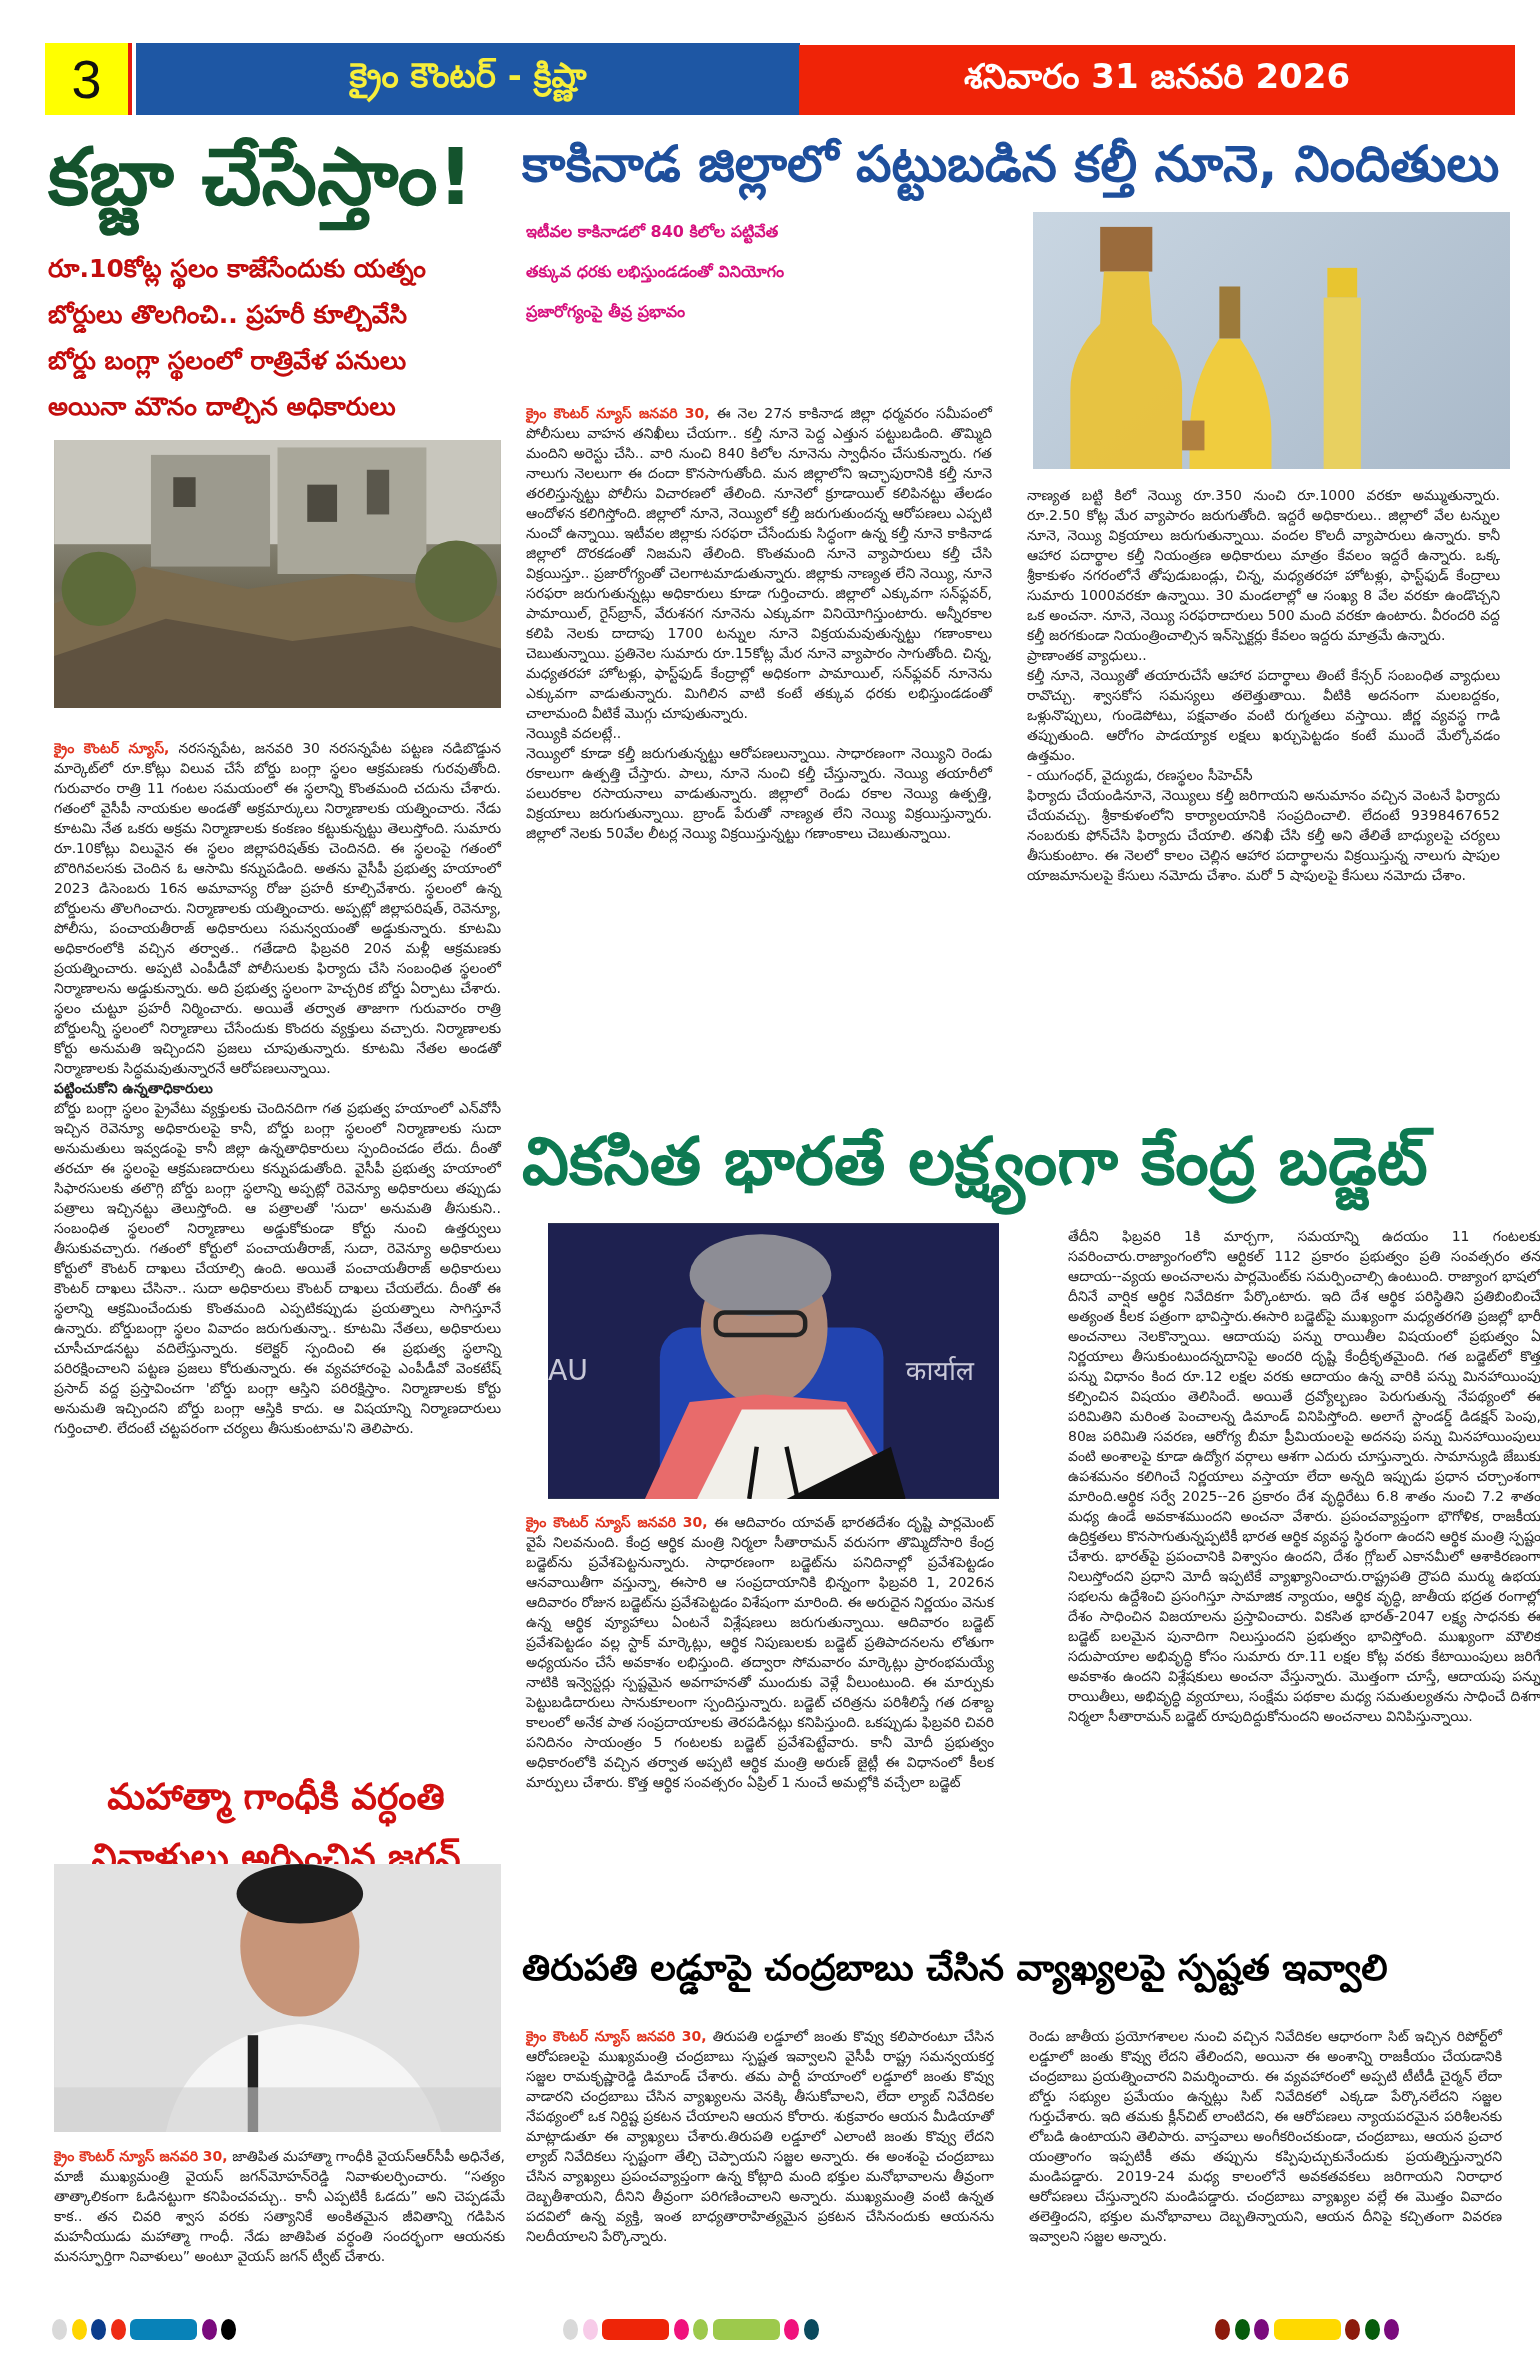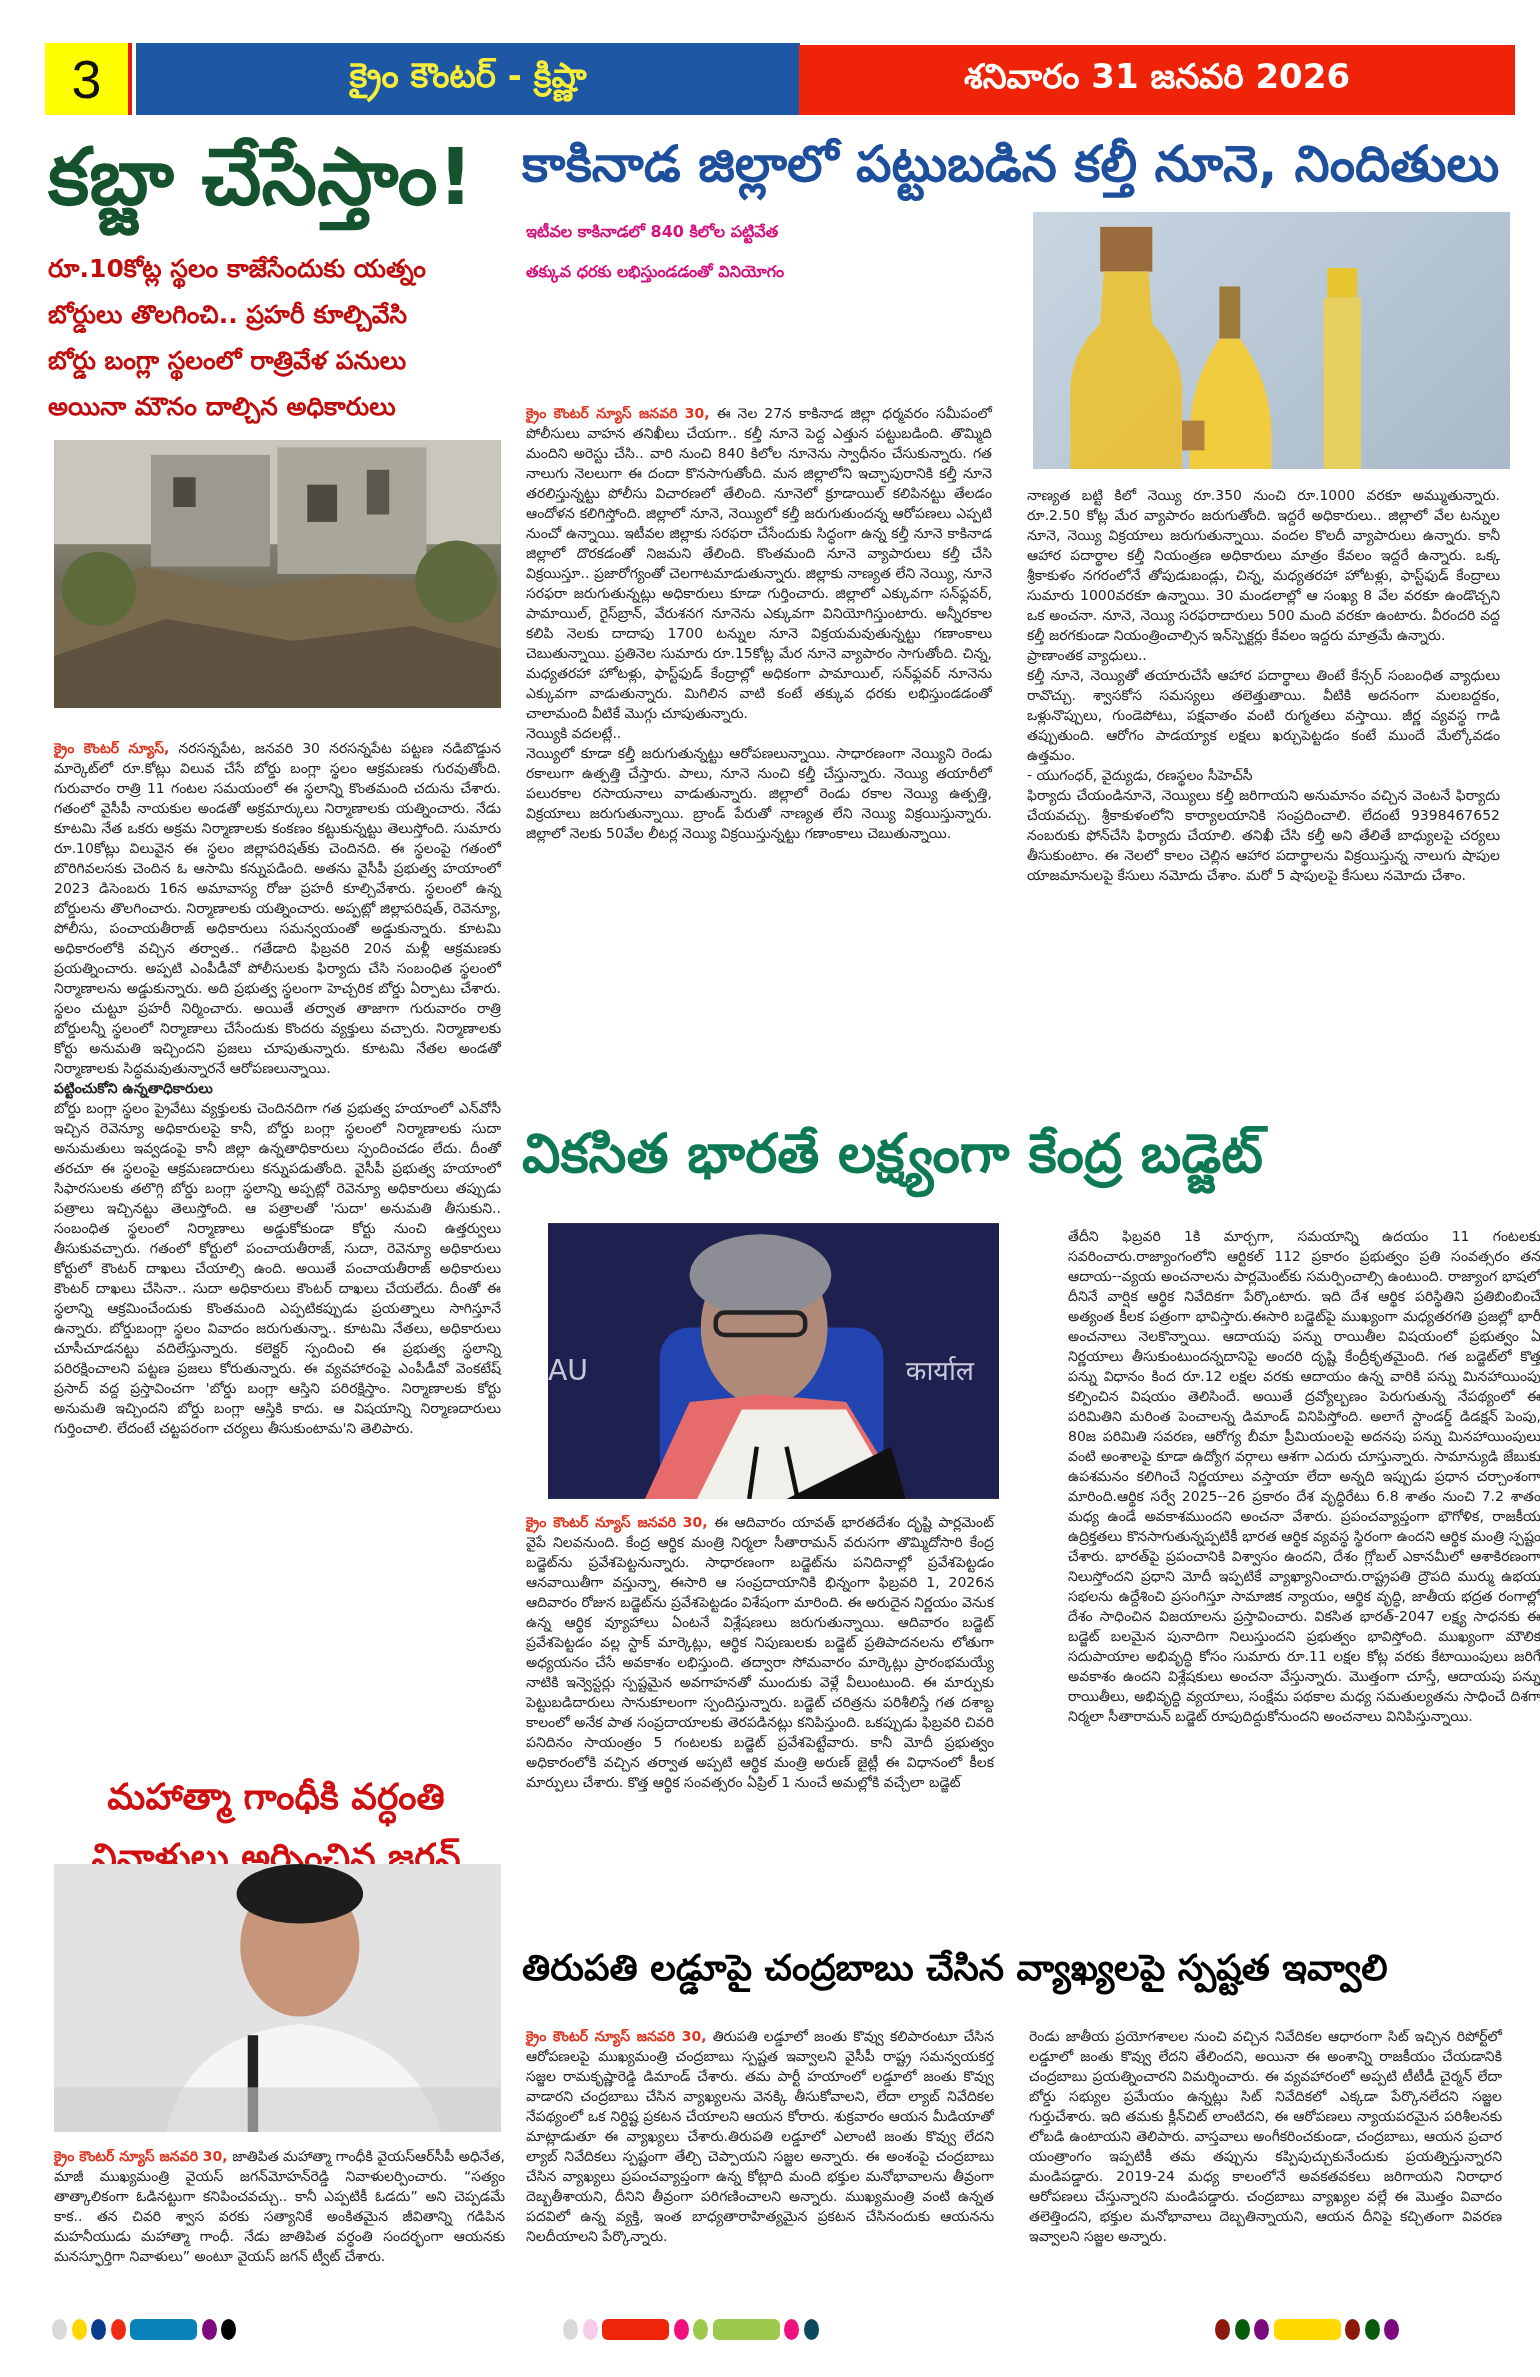--- a/index.html
+++ b/index.html
@@ -14,21 +14,21 @@
                display: flex; align-items: center; justify-content: center;
                color: #f7ee3a; font-size: 34px; font-weight: bold; }
   .band-red { left: 799px; top: 45px; width: 716px; height: 70px; background: #ef2307;
               display: flex; align-items: center; justify-content: center;
               color: #fff; font-size: 34px; font-weight: bold; }
   
   .h-main { left: 48px; top: 134px; width: 462px; font-size: 79px; font-weight: bold; line-height: 1.1; color: #14532d; }
   .sub-red { left: 48px; top: 246px; width: 462px; font-size: 25px; line-height: 46px; color: #c20d0d; font-weight: bold; }
   .h-blue { left: 522px; top: 134px; width: 984px; font-size: 50px; font-weight: bold; color: #1e4f9c; line-height: 1.2; white-space: nowrap; }
   .sub-pink { left: 526px; top: 212px; width: 477px; font-size: 16px; line-height: 40px; color: #d6107d; font-weight: bold; }
-  .h-green { left: 522px; top: 1122px; width: 984px; font-size: 54px; font-weight: bold; color: #0e7a52; white-space: nowrap; line-height: 1.2; }
+  .h-green { left: 522px; top: 1122px; width: 984px; font-size: 66px; font-weight: bold; color: #0e7a52; white-space: nowrap; line-height: 1.2; }
   .h-red2 { left: 45px; top: 1767px; width: 462px; text-align: center; font-size: 36px; font-weight: bold; color: #d01010; line-height: 60px; }
   .h-black { left: 522px; top: 1946px; width: 984px; font-size: 36px; font-weight: bold; color: #000; white-space: nowrap; line-height: 1.2; }
   
   .body-txt { font-size: 14px; line-height: 20px; text-align: justify; color: #222; }
   .dateline { color: #e0321c; font-weight: bold; }
   
   .photo { overflow: hidden; }
   .img-ruins { left: 54px; top: 440px; width: 447px; height: 268px;
      background: linear-gradient(180deg, #b9b6ab 0%, #8d8b7d 30%, #6f6a58 55%, #8b7c5c 75%, #6b5d45 100%); }
   .img-oil { left: 1033px; top: 212px; width: 477px; height: 257px; background: linear-gradient(135deg,#c9d6e2,#a9b9c9); }
@@ -75,20 +75,21 @@
   <span class="dateline">క్రైం కౌంటర్ న్యూస్,</span>
   <span>నరసన్నపేట, జనవరి 30 నరసన్నపేట పట్టణ నడిబొడ్డున మార్కెట్‌లో రూ.కోట్లు విలువ చేసే బోర్డు బంగ్లా స్థలం ఆక్రమణకు గురవుతోంది. గురువారం రాత్రి 11 గంటల సమయంలో ఈ స్థలాన్ని కొంతమంది చదును చేశారు. గతంలో వైసీపీ నాయకుల అండతో అక్రమార్కులు నిర్మాణాలకు యత్నించారు. నేడు కూటమి నేత ఒకరు అక్రమ నిర్మాణాలకు కంకణం కట్టుకున్నట్టు తెలుస్తోంది. సుమారు రూ.10కోట్లు విలువైన ఈ స్థలం జిల్లాపరిషత్‌కు చెందినది. ఈ స్థలంపై గతంలో బొరిగివలసకు చెందిన ఓ ఆసామి కన్నుపడింది. అతను వైసీపీ ప్రభుత్వ హయాంలో 2023 డిసెంబరు 16న అమావాస్య రోజు ప్రహరీ కూల్చివేశారు. స్థలంలో ఉన్న బోర్డులను తొలగించారు. నిర్మాణాలకు యత్నించారు. అప్పట్లో జిల్లాపరిషత్, రెవెన్యూ, పోలీసు, పంచాయతీరాజ్ అధికారులు సమన్వయంతో అడ్డుకున్నారు. కూటమి అధికారంలోకి వచ్చిన తర్వాత.. గతేడాది ఫిబ్రవరి 20న మళ్లీ ఆక్రమణకు ప్రయత్నించారు. అప్పటి ఎంపీడీవో పోలీసులకు ఫిర్యాదు చేసి సంబంధిత స్థలంలో నిర్మాణాలను అడ్డుకున్నారు. అది ప్రభుత్వ స్థలంగా హెచ్చరిక బోర్డు ఏర్పాటు చేశారు. స్థలం చుట్టూ ప్రహరీ నిర్మించారు. అయితే తర్వాత తాజాగా గురువారం రాత్రి బోర్డులన్నీ స్థలంలో నిర్మాణాలు చేసేందుకు కొందరు వ్యక్తులు వచ్చారు. నిర్మాణాలకు కోర్టు అనుమతి ఇచ్చిందని ప్రజలు చూపుతున్నారు. కూటమి నేతల అండతో నిర్మాణాలకు సిద్ధమవుతున్నారనే ఆరోపణలున్నాయి.</span>
   <div style="font-weight:bold;">పట్టించుకోని ఉన్నతాధికారులు</div>
   <div>బోర్డు బంగ్లా స్థలం ప్రైవేటు వ్యక్తులకు చెందినదిగా గత ప్రభుత్వ హయాంలో ఎన్‌వోసీ ఇచ్చిన రెవెన్యూ అధికారులపై కానీ, బోర్డు బంగ్లా స్థలంలో నిర్మాణాలకు సుదా అనుమతులు ఇవ్వడంపై కానీ జిల్లా ఉన్నతాధికారులు స్పందించడం లేదు. దీంతో తరచూ ఈ స్థలంపై ఆక్రమణదారులు కన్నుపడుతోంది. వైసీపీ ప్రభుత్వ హయాంలో సిఫారసులకు తలొగ్గి బోర్డు బంగ్లా స్థలాన్ని అప్పట్లో రెవెన్యూ అధికారులు తప్పుడు పత్రాలు ఇచ్చినట్టు తెలుస్తోంది. ఆ పత్రాలతో 'సుదా' అనుమతి తీసుకుని.. సంబంధిత స్థలంలో నిర్మాణాలు అడ్డుకోకుండా కోర్టు నుంచి ఉత్తర్వులు తీసుకువచ్చారు. గతంలో కోర్టులో పంచాయతీరాజ్, సుదా, రెవెన్యూ అధికారులు కోర్టులో కౌంటర్ దాఖలు చేయాల్సి ఉంది. అయితే పంచాయతీరాజ్ అధికారులు కౌంటర్ దాఖలు చేసినా.. సుదా అధికారులు కౌంటర్ దాఖలు చేయలేదు. దీంతో ఈ స్థలాన్ని ఆక్రమించేందుకు కొంతమంది ఎప్పటికప్పుడు ప్రయత్నాలు సాగిస్తూనే ఉన్నారు. బోర్డుబంగ్లా స్థలం వివాదం జరుగుతున్నా.. కూటమి నేతలు, అధికారులు చూసీచూడనట్టు వదిలేస్తున్నారు. కలెక్టర్ స్పందించి ఈ ప్రభుత్వ స్థలాన్ని పరిరక్షించాలని పట్టణ ప్రజలు కోరుతున్నారు. ఈ వ్యవహారంపై ఎంపీడీవో వెంకటేష్ ప్రసాద్ వద్ద ప్రస్తావించగా 'బోర్డు బంగ్లా ఆస్తిని పరిరక్షిస్తాం. నిర్మాణాలకు కోర్టు అనుమతి ఇచ్చిందని బోర్డు బంగ్లా ఆస్తికి కాదు. ఆ విషయాన్ని నిర్మాణదారులు గుర్తించాలి. లేదంటే చట్టపరంగా చర్యలు తీసుకుంటామ'ని తెలిపారు.</div>
 </div>
 
 <div class="abs h-blue">కాకినాడ జిల్లాలో పట్టుబడిన కల్తీ నూనె, నిందితులు</div>
 <div class="abs sub-pink">
   <div>ఇటీవల కాకినాడలో 840 కిలోల పట్టివేత</div>
   <div>తక్కువ ధరకు లభిస్తుండడంతో వినియోగం</div>
+  <div>ప్రజారోగ్యంపై తీవ్ర ప్రభావం</div>
 </div>
 <div class="abs photo img-oil">
   <svg width="477" height="257" viewBox="0 0 640 345">
     <rect x="90" y="20" width="70" height="60" fill="#9a6b3c"></rect>
     <path d="M95 80 L155 80 L160 150 Q200 190 200 240 L200 345 L50 345 L50 240 Q50 190 90 150 Z" fill="#e9c23a" opacity="0.95"></path>
     <rect x="250" y="100" width="28" height="70" fill="#9c7a3a"></rect>
     <path d="M250 170 L278 170 Q320 230 320 300 L320 345 L210 345 L210 300 Q210 230 250 170 Z" fill="#f0cc3e"></path>
     <rect x="395" y="75" width="40" height="40" fill="#e8c530"></rect>
     <rect x="390" y="115" width="50" height="230" fill="#e8d060"></rect>
     <rect x="200" y="280" width="30" height="40" fill="#b08040"></rect>

